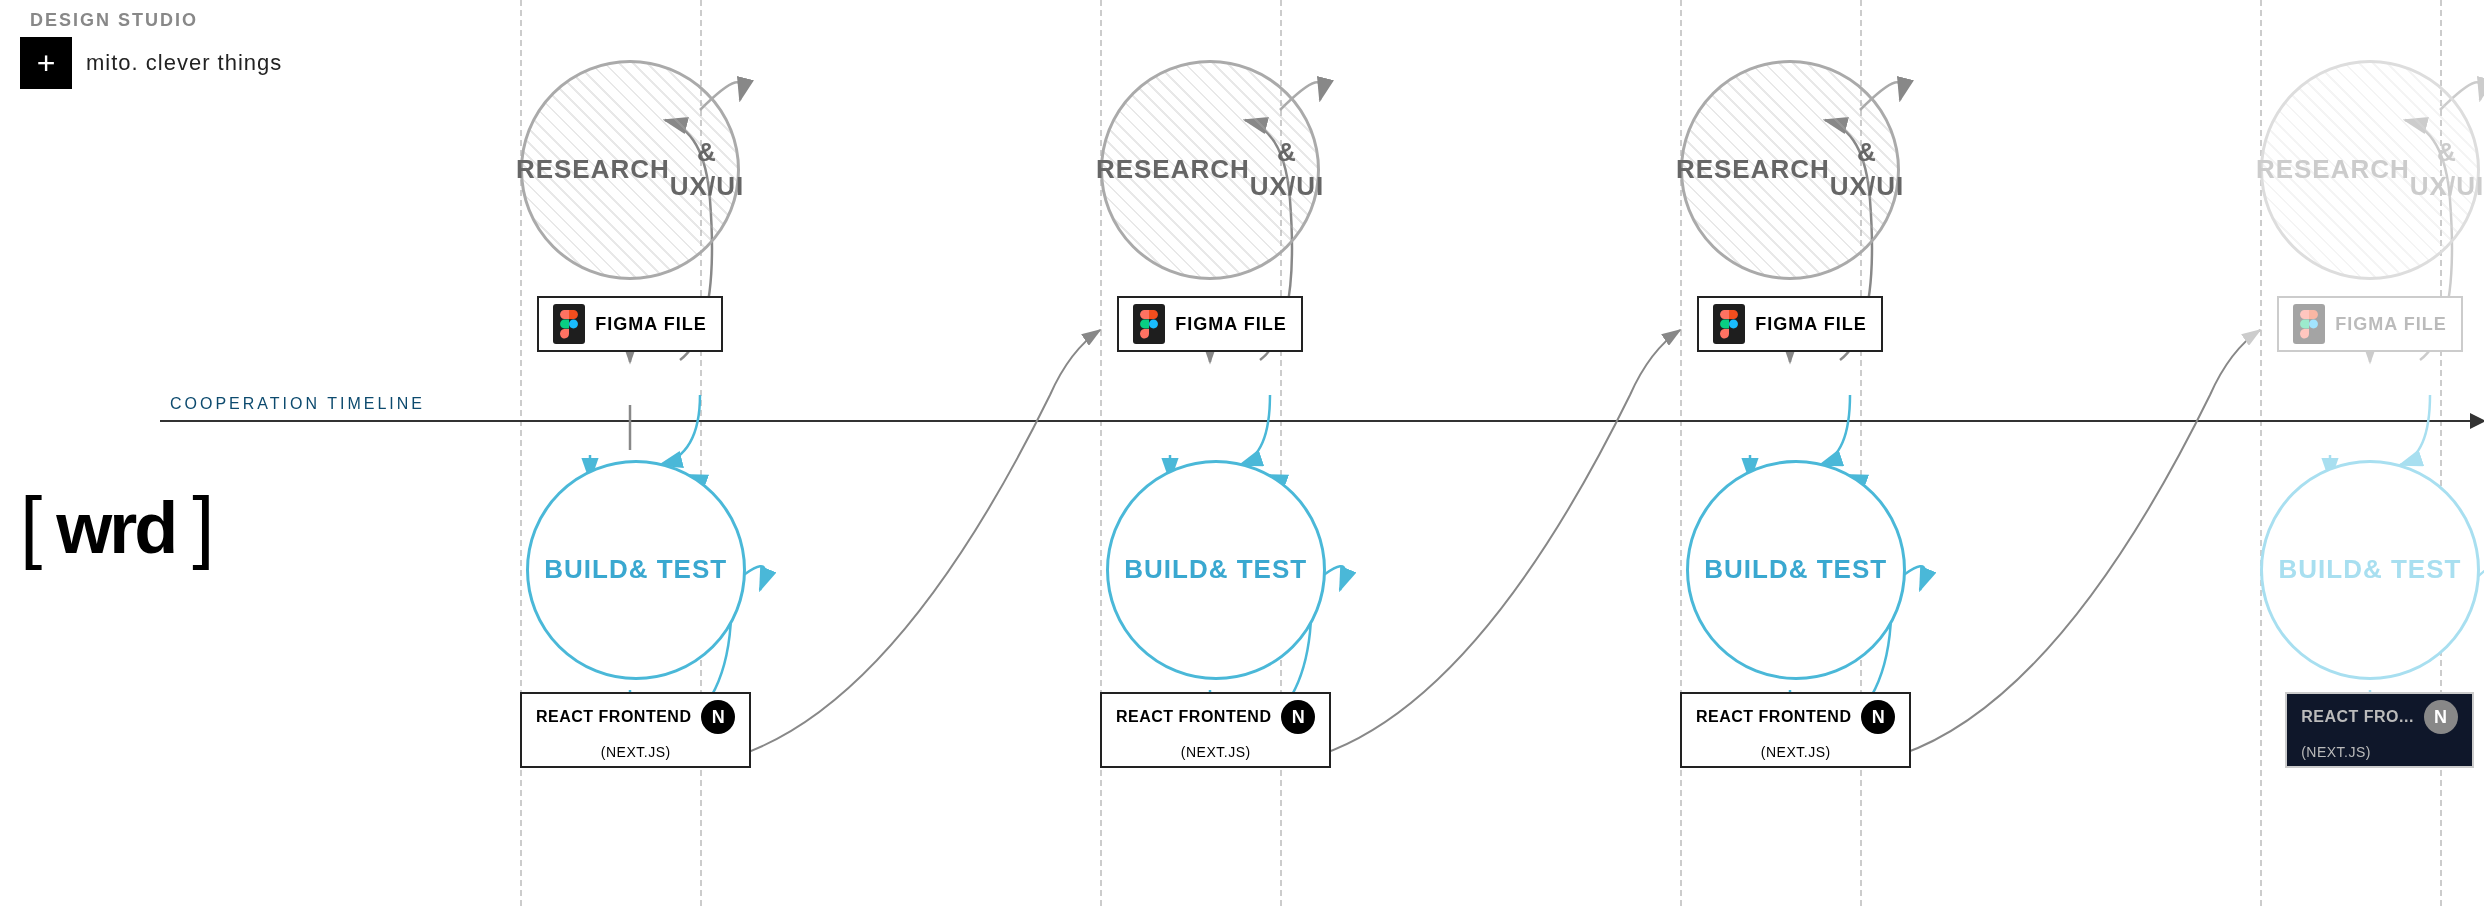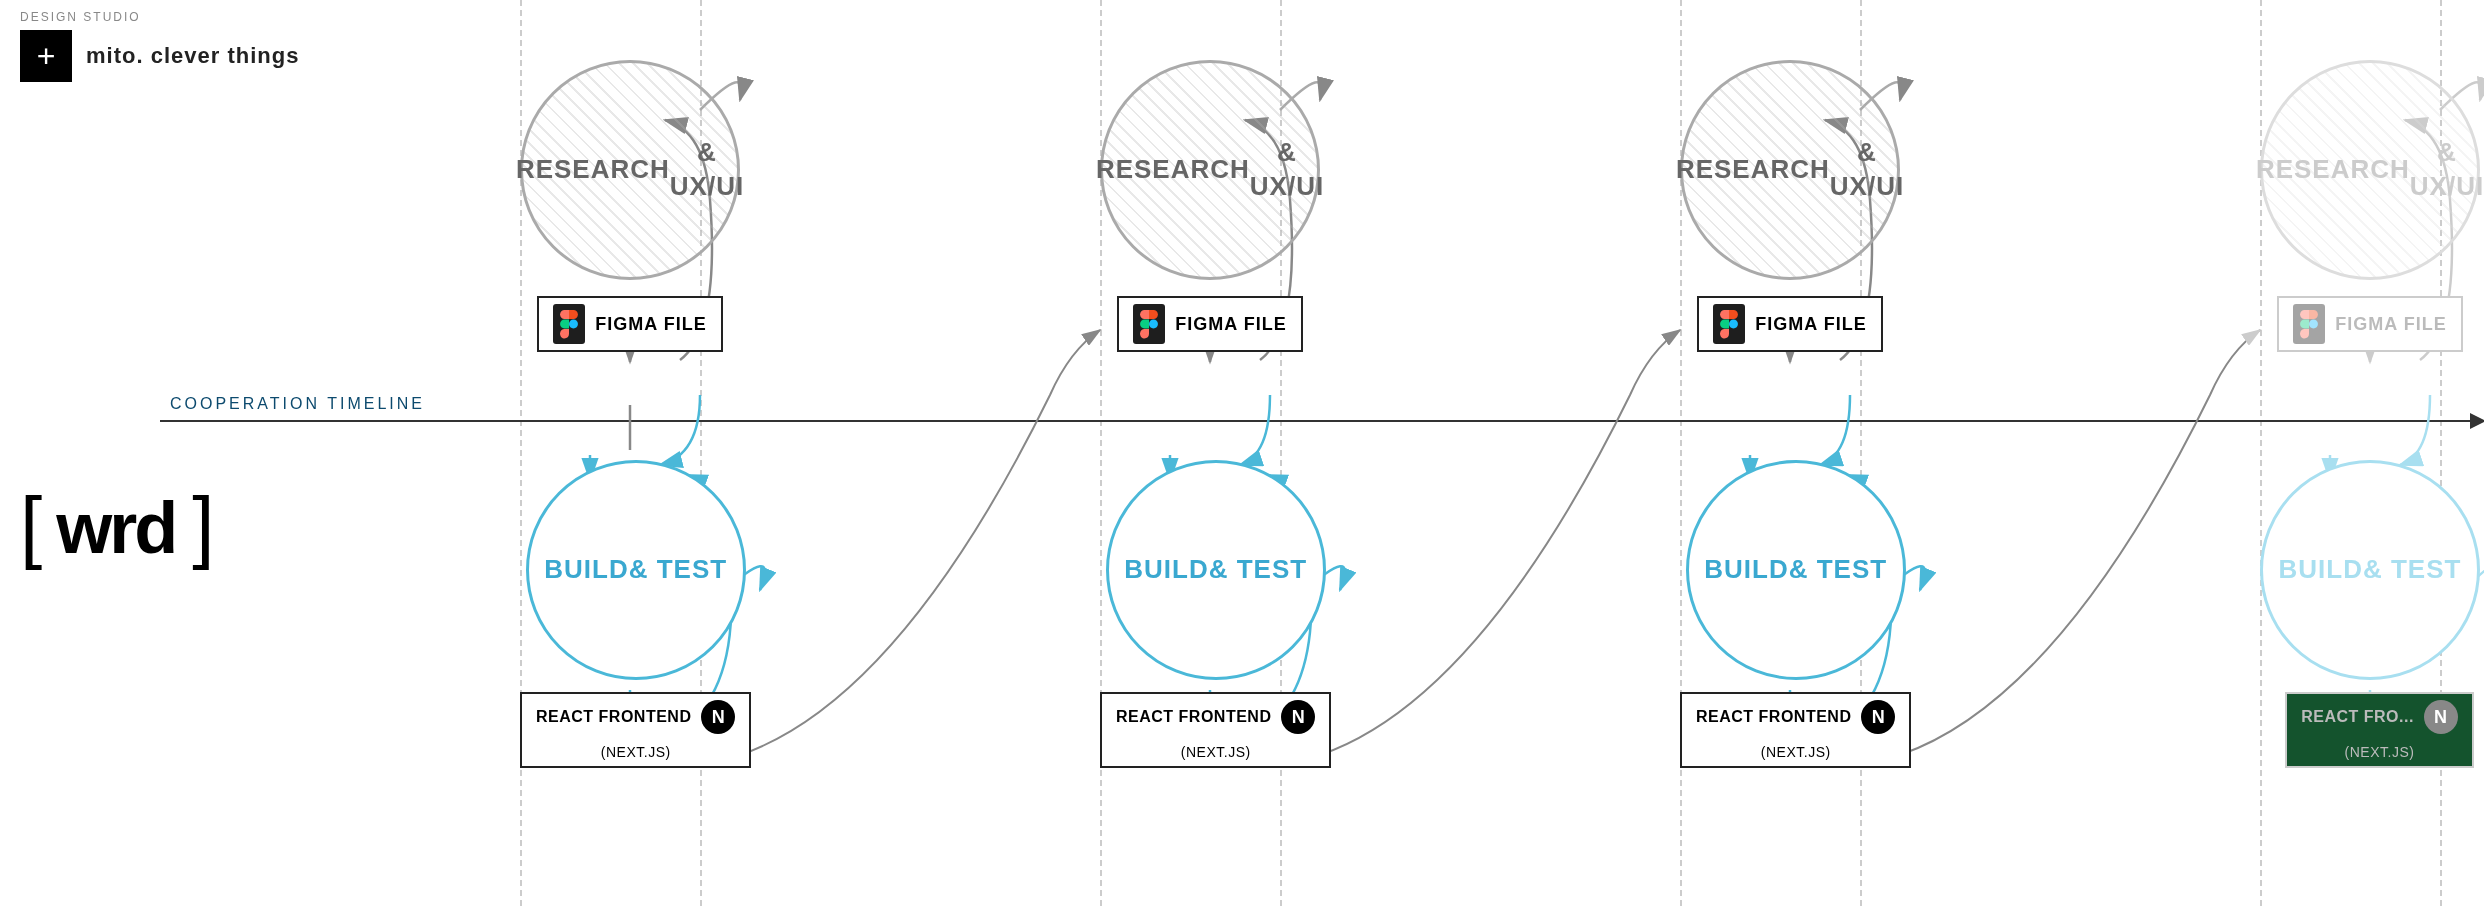--- a/index.html
+++ b/index.html
@@ -12,25 +12,26 @@
       position: relative;
     }
 
     
     .brand-area {
       position: absolute;
       top: 10px;
       left: 20px;
     }
     .design-studio-label {
-      font-size: 12px;
-      font-weight: 400;
+      font-size: 18px;
+      font-weight: 700;
       color: #888;
       letter-spacing: 2px;
       text-transform: uppercase;
+      margin-left: 10px;
     }
     .brand-row {
       display: flex;
       align-items: center;
       margin-top: 6px;
     }
     .plus-box {
       width: 52px;
       height: 52px;
       background: #000;
@@ -38,21 +39,21 @@
       align-items: center;
       justify-content: center;
       color: #fff;
       font-size: 32px;
       font-weight: 300;
       margin-right: 14px;
     }
     .brand-name {
       font-size: 22px;
       color: #222;
-      font-weight: 700;
+      font-weight: 400;
       letter-spacing: 1px;
     }
 
     
     .wrd-logo {
       position: absolute;
       left: 20px;
       top: 480px;
       font-size: 72px;
       font-weight: 900;
@@ -214,23 +215,22 @@
       padding: 6px 14px;
       font-size: 16px;
       font-weight: 900;
       letter-spacing: 0.5px;
       gap: 10px;
       margin-top: 12px;
       flex-direction: column;
     }
     .react-badge-faded {
       display: flex;
-      align-items: center;
       border: 2px solid #ccc;
-      background: #14532d;
+      background: #0f172a;
       padding: 6px 14px;
       font-size: 16px;
       font-weight: 900;
       letter-spacing: 0.5px;
       gap: 10px;
       margin-top: 12px;
       flex-direction: column;
       color: #bbb;
       margin-left: 19px;
     }

